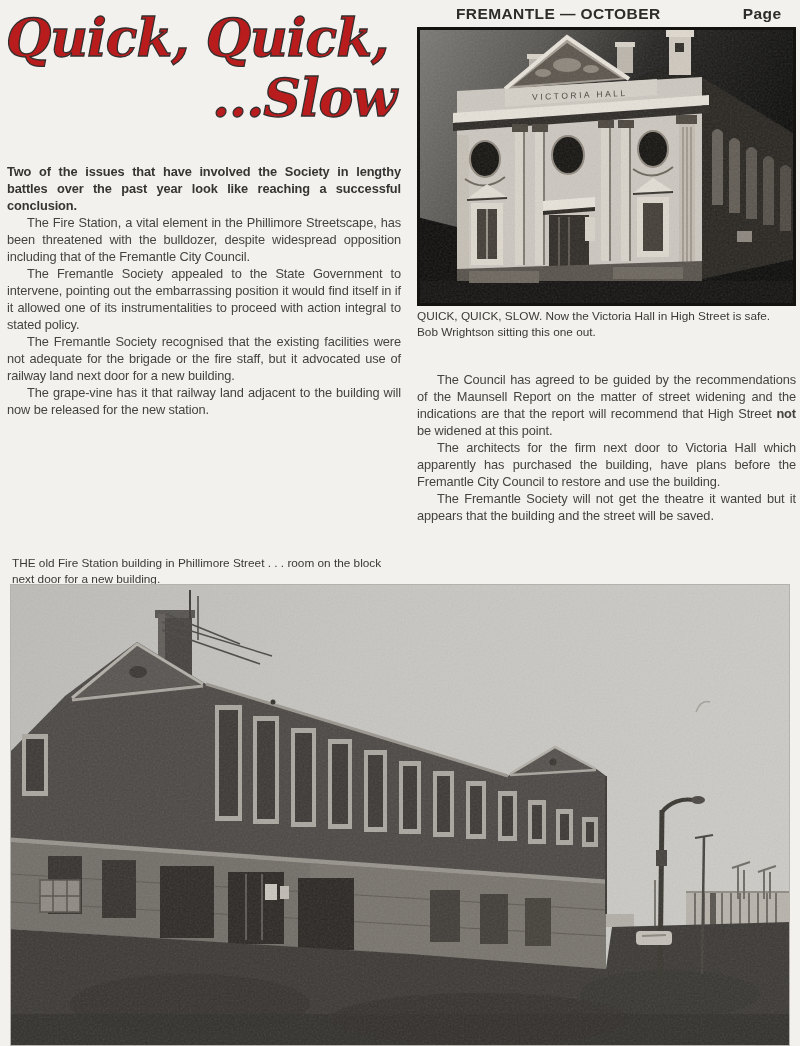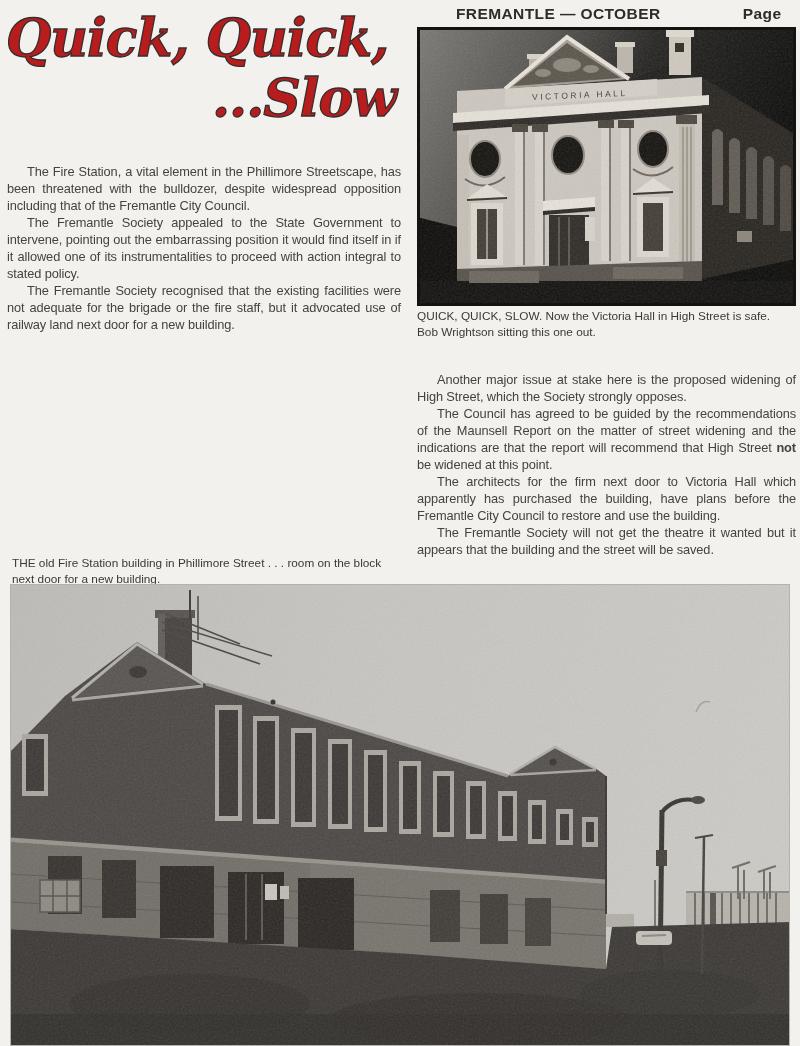--- a/index.html
+++ b/index.html
@@ -152,27 +152,28 @@
       <rect x="1.5" y="1.5" width="376" height="276" fill="none" stroke="#15130f" stroke-width="3"></rect>
     </svg>
   </div>
 
   <div class="caption vh-caption">
     <div>QUICK, QUICK, SLOW. Now the Victoria Hall in High Street is safe.</div>
     <div>Bob Wrightson sitting this one out.</div>
   </div>
 
   <div class="col left-col">
+    <p class="intro">Two of the issues that have involved the Society in lengthy battles over the past year look like reaching a successful conclusion.</p>
     <p>The Fire Station, a vital element in the Phillimore Streetscape, has been threatened with the bulldozer, despite widespread opposition including that of the Fremantle City Council.</p>
     <p>The Fremantle Society appealed to the State Government to intervene, pointing out the embarrassing position it would find itself in if it allowed one of its instrumentalities to proceed with action integral to stated policy.</p>
     <p>The Fremantle Society recognised that the existing facilities were not adequate for the brigade or the fire staff, but it advocated use of railway land next door for a new building.</p>
+    <p>The grape-vine has it that railway land adjacent to the building will now be released for the new station.</p>
   </div>
 
   <div class="col right-col">
-    <p>Another major issue at stake here is the proposed widening of High Street, which the Society strongly opposes.</p>
     <p><span>The Council has agreed to be guided by the recommendations of the Maunsell Report on the matter of street widening and the indications are that the report will recommend that High Street </span><b>not</b><span> be widened at this point.</span></p>
     <p>The architects for the firm next door to Victoria Hall which apparently has purchased the building, have plans before the Fremantle City Council to restore and use the building.</p>
     <p>The Fremantle Society will not get the theatre it wanted but it appears that the building and the street will be saved.</p>
   </div>
 
   <div class="caption fs-caption">
     <div>THE old Fire Station building in Phillimore Street . . . room on the block</div>
     <div>next door for a new building.</div>
   </div>
 

